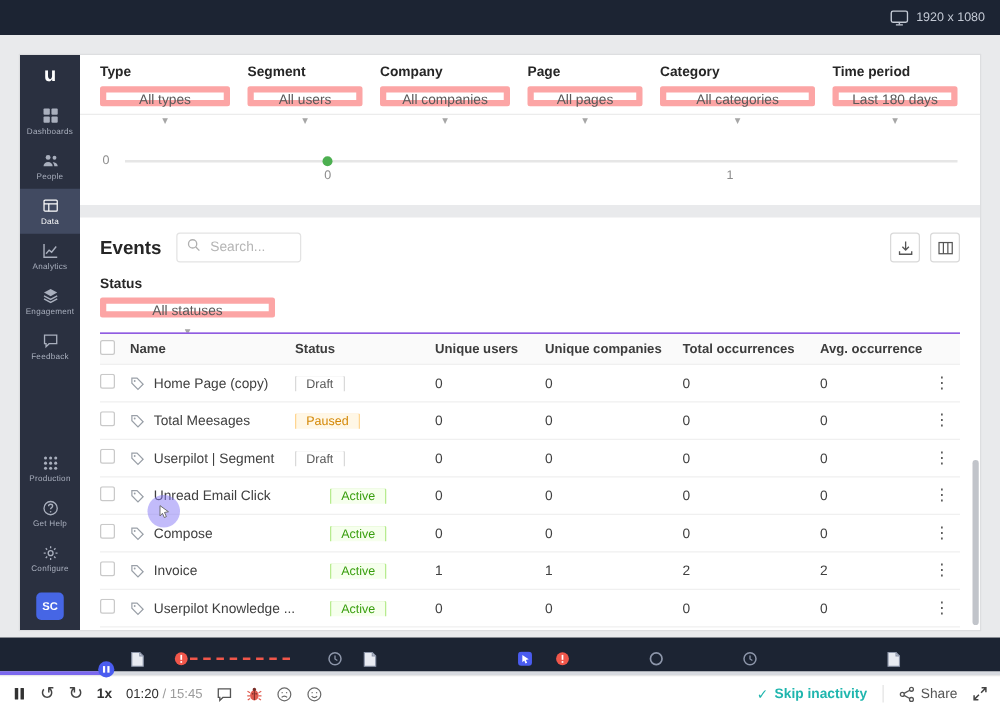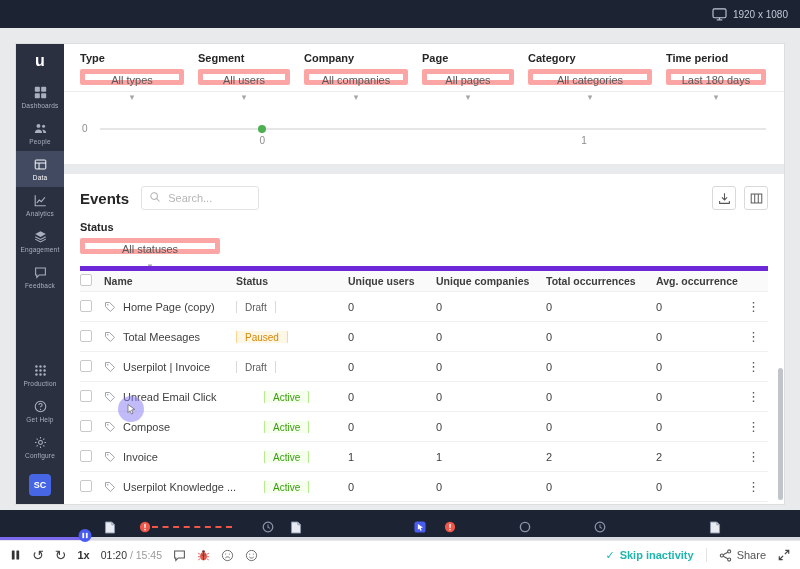--- a/index.html
+++ b/index.html
@@ -52,33 +52,33 @@
   .slider-zero { font-size:10px; color:#8c8c8c; line-height:1; margin-top:-4px; }
   .slider-track { flex:1; position:relative; height:2px; background:#e6e6e6; }
   .slider-dot { position:absolute; top:-3px; width:8px; height:8px; border-radius:50%; background:#4caf50; transform:translateX(-50%); cursor:pointer; }
   .slider-mark { position:absolute; top:7px; transform:translateX(-50%); font-size:10px; color:#8c8c8c; }
 
   .panel-gap { height:10px; flex:0 0 10px; background:#e9eaec; }
 
   .events { flex:1; padding:12px 16px 16px; display:flex; flex-direction:column; min-height:0; }
   .events-header { display:flex; align-items:center; gap:12px; }
   .events-title { font-size:15px; font-weight:bold; color:#262626; }
-  .searchbox { width:118px; height:24px; border:1px solid #e3e3e3; border-radius:3px; display:flex; align-items:center; gap:5px; padding:0 7px; }
+  .searchbox { width:100px; height:24px; border:1px solid #e3e3e3; border-radius:3px; display:flex; align-items:center; gap:5px; padding:0 7px; }
   .searchbox input { border:none; outline:none; width:80px; font-size:11px; color:#555; background:transparent; font-family:"Liberation Sans", sans-serif; }
   .searchbox input::placeholder { color:#b5b5b5; }
   .icon-btns { margin-left:auto; display:flex; gap:8px; }
   .icon-btn { width:24px; height:24px; border:1px solid #d9d9d9; border-radius:3px; display:flex; align-items:center; justify-content:center; background:#fff; cursor:pointer; line-height:0; }
 
   .status-block { margin-top:11px; }
   .status-label { font-size:11px; color:#262626; font-weight:600; margin-bottom:5px; }
   .status-block .select { width:140px; }
 
   .table { margin-top:12px; font-size:11px; }
   .trow { display:grid; grid-template-columns:24px 132px 112px 88px 110px 110px 86px 1fr; align-items:center; height:30px; border-bottom:1px solid #f0f0f0; color:#404040; }
-  .trow.thead { background:#fafafa; height:26px; font-weight:600; font-size:10.5px; border-top:5px solid #6d28d9; color:#3d3d3d; }
+  .trow.thead { background:#fafafa; height:26px; font-weight:600; font-size:10.5px; border-top:1px solid #6d28d9; color:#3d3d3d; }
   .checkbox { width:12px; height:12px; border:1px solid #c9c9c9; border-radius:2px; display:inline-block; background:#fff; cursor:pointer; }
   .cell { overflow:hidden; white-space:nowrap; text-overflow:ellipsis; }
   .cell.name { display:flex; align-items:center; gap:7px; }
   .cell.name .icon { line-height:0; flex:0 0 auto; }
   .badge { font-size:10px; padding:1px 8px; border-radius:2px; border:1px solid #d9d9d9; background:#fff; color:#595959; }
   .badge-paused { background:#fff7e6; border-color:#ffd591; color:#d48806; }
   .badge-active { background:#f6ffed; border-color:#b7eb8f; color:#389e0d;margin-left:28px; }
   .kebab { color:#595959; font-size:13px; cursor:pointer; padding:0 8px; justify-self:end; font-family:"DejaVu Sans", sans-serif; }
 
   .app-scroll-thumb { position:absolute; right:1px; top:324px; width:5px; height:132px; background:#c1c4ca; border-radius:3px; cursor:grab; }
@@ -369,21 +369,21 @@
                   <span class="cell kebab">⋮</span>
                 </div>
 
                 <div class="trow">
                   <span class="cell"><span class="checkbox"></span></span>
                   <span class="cell name">
                     <span class="icon"><svg width="12" height="12" viewBox="0 0 16 16" fill="none" stroke="#9aa0a8" stroke-width="1.3">
                         <path d="M2 2h5.5L14 8.5 8.5 14 2 7.5z"></path>
                         <circle cx="5" cy="5" r="1" fill="#9aa0a8" stroke="none"></circle>
                       </svg></span>
-                    <span>Userpilot | Invoice</span>
+                    <span>Userpilot | Segment</span>
                   </span>
                   <span class="cell"><span class="badge badge-draft">Draft</span></span>
                   <span class="cell">0</span>
                   <span class="cell">0</span>
                   <span class="cell">0</span>
                   <span class="cell">0</span>
                   <span class="cell kebab">⋮</span>
                 </div>
 
                 <div class="trow">

